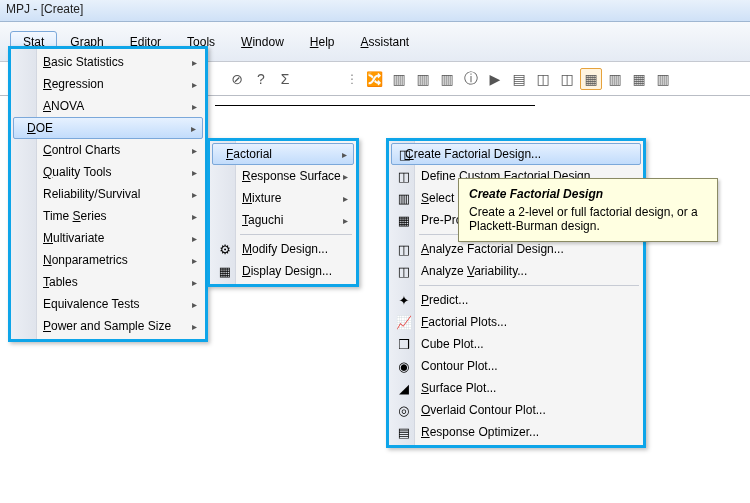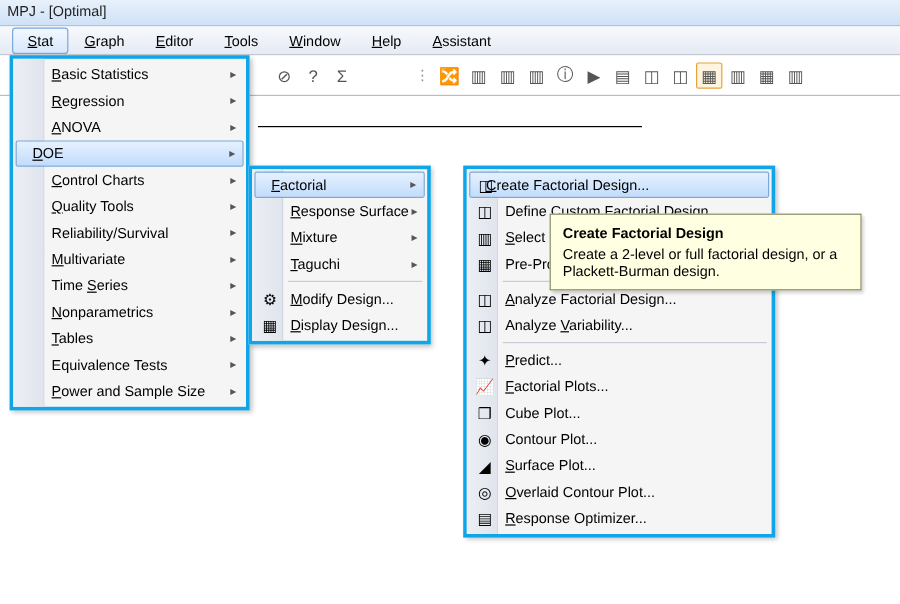--- a/index.html
+++ b/index.html
@@ -1,45 +1,45 @@
 <!DOCTYPE html>
 <html><head>
   <meta charset="utf-8">
   <style>
     * { box-sizing: border-box; margin: 0; padding: 0; }
     body { font-family: "Segoe UI", Tahoma, sans-serif; font-size: 12px; background: #fff; width: 750px; height: 503px; overflow: hidden; }
     .titlebar { background: linear-gradient(#e8f1fb, #cfe1f7); height: 22px; padding: 2px 6px; color: #222; border-bottom: 1px solid #9fb6d1; font-size: 12px; }
-    .menubar { background: linear-gradient(#f7f9fc, #e5ebf4); height: 24px; display: flex; align-items: center; border-bottom: 1px solid #c5c9d1; padding-left: 10px; }
+    .menubar { background: linear-gradient(#f7f9fc, #e5ebf4); height: 40px; display: flex; align-items: center; border-bottom: 1px solid #c5c9d1; padding-left: 10px; }
     .menubar-item { padding: 3px 12px; cursor: default; border: 1px solid transparent; border-radius: 3px; }
     .menubar-item.open { background: linear-gradient(#f3f8ff, #d7e7fb); border: 1px solid #7ba8da; }
     .menubar-item u, .menu li u, .submenu li u { text-decoration: underline; }
     .toolbar-area { height: 34px; border-bottom: 1px solid #b9bdc5; position: relative; display: flex; align-items: center; }
     .toolbar-group { position: absolute; display: flex; gap: 2px; align-items: center; }
     .tool-btn { width: 22px; height: 22px; border: 1px solid transparent; display: flex; align-items: center; justify-content: center; font-size: 14px; color: #555; border-radius: 2px; }
     .tool-btn.active { border: 1px solid #e6a23c; background: #fff4df; }
     .hr-line { position: absolute; height: 1px; width: 320px; background: #000; top: 105px; left: 215px; }
     .menu { position: absolute; background: #f5f5f5; border: 3px solid #0ea5e9; box-shadow: 2px 2px 4px rgba(0,0,0,.25); padding: 2px; z-index: 10; }
     .menu ul, .submenu ul { list-style: none; }
     .menu li, .submenu li { padding: 4px 22px 4px 30px; cursor: default; position: relative; white-space: nowrap; display: flex; align-items: center; height: 22px; }
     .menu li.highlight, .submenu li.highlight { background: linear-gradient(#e6f1ff, #c2dcfb); border: 1px solid #7ba8da; border-radius: 2px; padding: 3px 21px 3px 13px; }
     .menu li.has-sub::after, .submenu li.has-sub::after { content: "▸"; position: absolute; right: 6px; font-size: 10px; color: #555; }
     .icon-col { position: absolute; left: 0; top: 0; bottom: 0; width: 26px; background: linear-gradient(90deg,#eceff5,#e0e4ec); border-right: 1px solid #d3d7e0; }
     .menu-sep { height: 1px; margin: 3px 2px 3px 28px; background: #c7cbd4; }
     .menu-icon { width: 16px; height: 16px; position: absolute; left: 5px; display:flex; align-items:center; justify-content:center; font-size: 13px; }
     .tooltip { position: absolute; background: #ffffe1; border: 1px solid #8a8a64; padding: 8px 10px; width: 260px; font-size: 12px; z-index: 50; box-shadow: 2px 2px 3px rgba(0,0,0,.2); }
-    .tooltip b { display: block; margin-bottom: 4px; }
+    .tooltip b { display: block; margin-bottom: 4px; font-style: italic; }
     #menu-stat { top: 46px; left: 8px; width: 200px; }
     #menu-doe  { top: 138px; left: 207px; width: 152px; }
     #menu-fact { top: 138px; left: 386px; width: 260px; }
     .tooltip { top: 178px; left: 458px; }
   </style>
 </head>
 <body>
 
-<div class="titlebar">MPJ - [Optimal]</div>
+<div class="titlebar">MPJ - [Create]</div>
 
 <div class="menubar" id="menubar">
     <div class="menubar-item open"><u>S</u>tat</div>
     <div class="menubar-item"><u>G</u>raph</div>
     <div class="menubar-item"><u>E</u>ditor</div>
     <div class="menubar-item"><u>T</u>ools</div>
     <div class="menubar-item"><u>W</u>indow</div>
     <div class="menubar-item"><u>H</u>elp</div>
     <div class="menubar-item"><u>A</u>ssistant</div>
   </div>
@@ -88,24 +88,24 @@
       <li class="has-sub">
         <span><u>C</u>ontrol Charts</span>
       </li>
       <li class="has-sub">
         <span><u>Q</u>uality Tools</span>
       </li>
       <li class="has-sub">
         <span>Reliability/Survival</span>
       </li>
       <li class="has-sub">
+        <span>Time <u>S</u>eries</span>
+      </li>
+      <li class="has-sub">
         <span><u>M</u>ultivariate</span>
-      </li>
-      <li class="has-sub">
-        <span>Time <u>S</u>eries</span>
       </li>
       <li class="has-sub">
         <span><u>N</u>onparametrics</span>
       </li>
       <li class="has-sub">
         <span><u>T</u>ables</span>
       </li>
       <li class="has-sub">
         <span>Equivalence Tests</span>
       </li>

